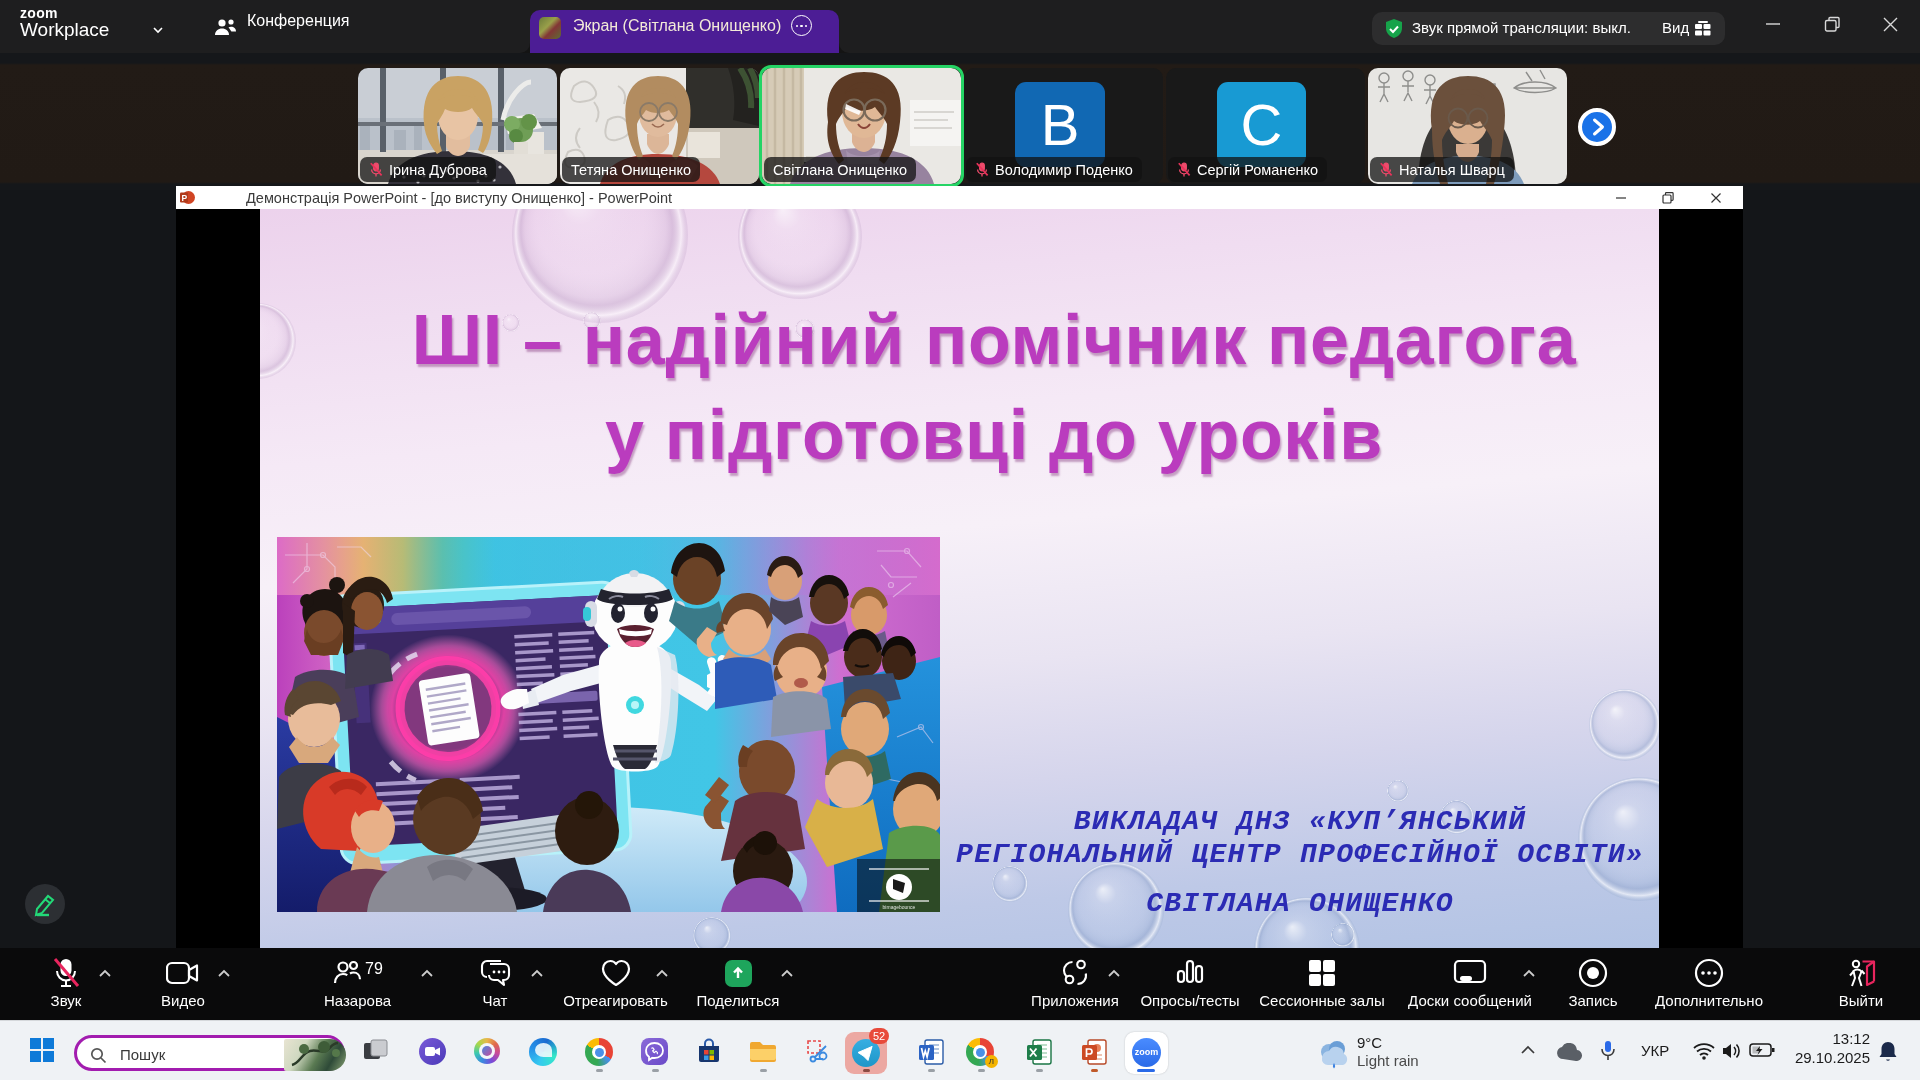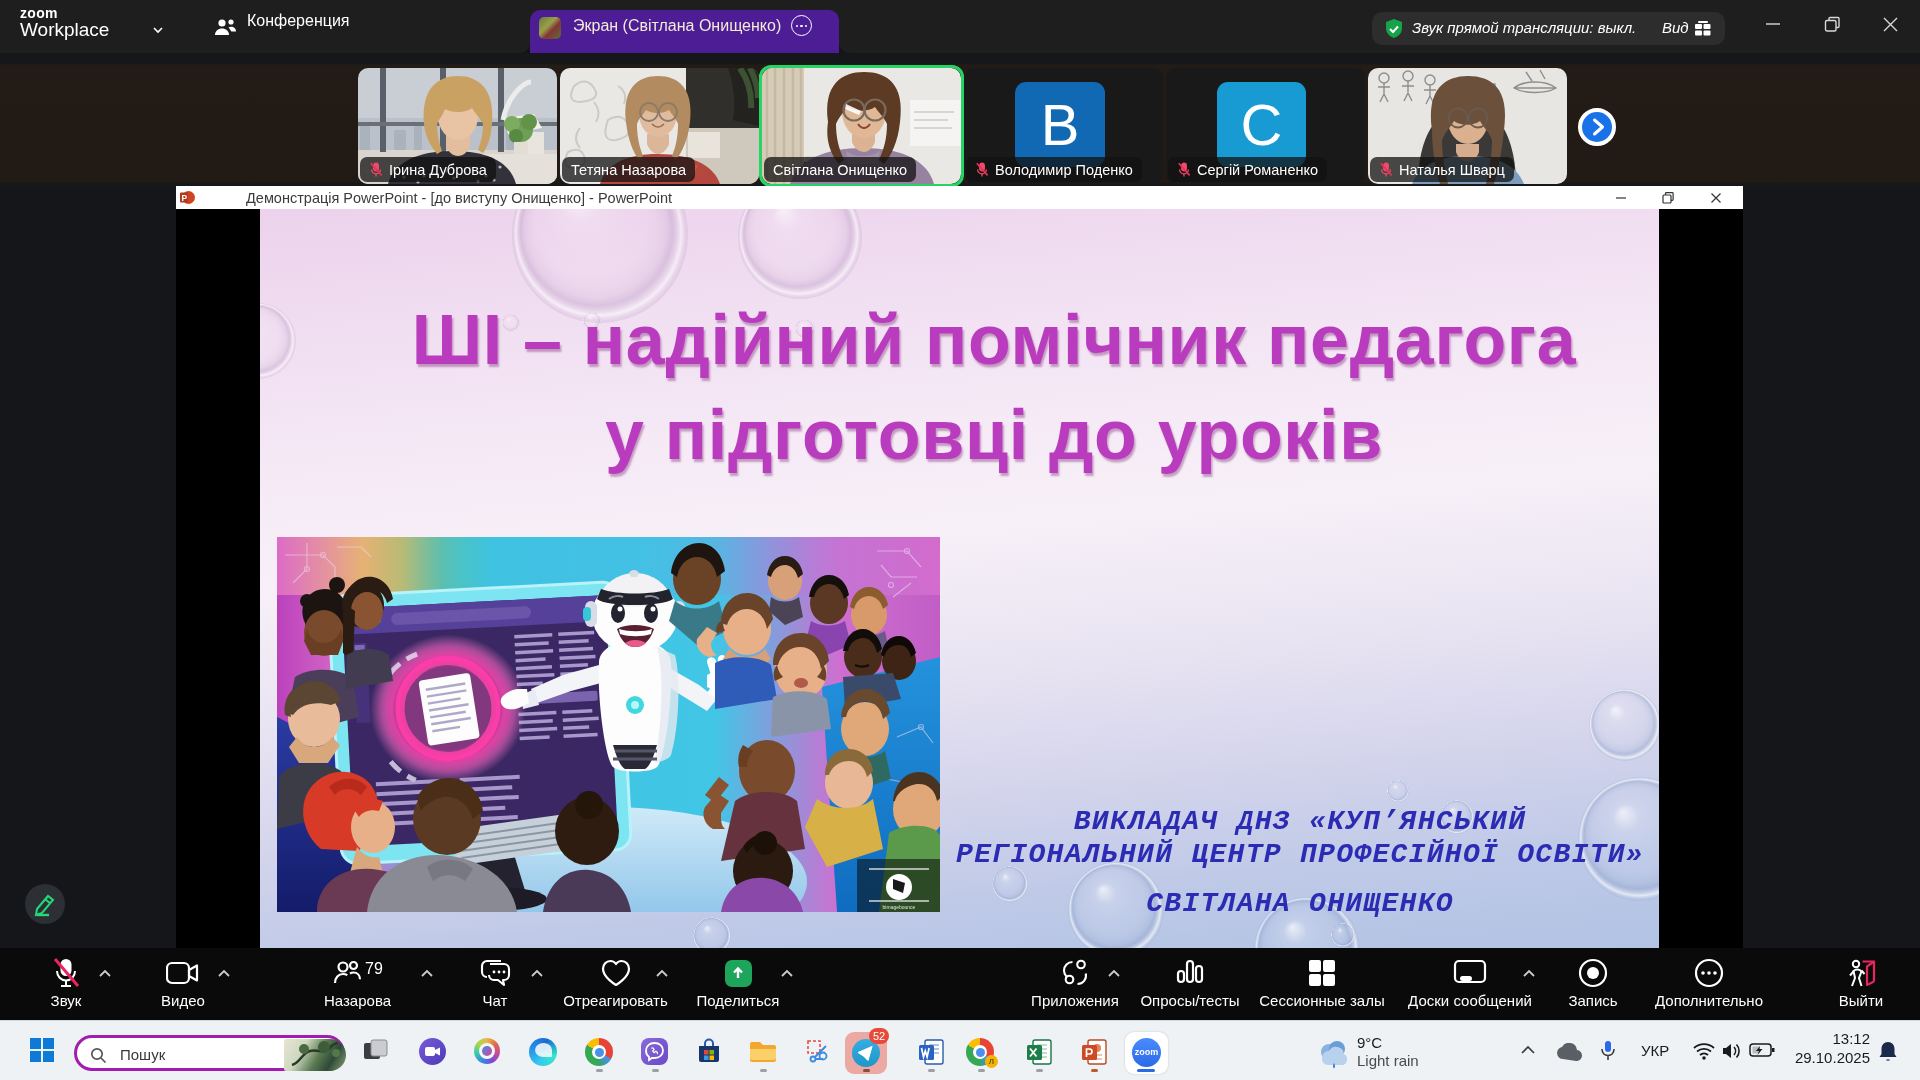--- a/index.html
+++ b/index.html
@@ -11,21 +11,21 @@
   #ztitle { position:absolute; left:20px; top:5px; color:#fff; }
   #ztitle .z1 { font-weight:bold; font-size:14px; letter-spacing:.3px; }
   #ztitle .z2 { font-size:19px; margin-top:-2px; }
   .chev { position:absolute; width:12px; height:12px; }
   #conf-tab { position:absolute; left:212px; top:12px; color:#fff; font-size:16px; }
   #screen-tab { position:absolute; left:530px; top:10px; width:309px; height:43px; background:#4c1d95; border-radius:10px 10px 0 0; }
   #screen-tab .thumb { position:absolute; left:9px; top:7px; width:22px; height:22px; border-radius:5px; background:linear-gradient(135deg,#6a7a3a 0%, #9aa04a 40%, #833636 60%, #5c6e34 100%); }
   #screen-tab .tname { position:absolute; left:43px; top:7px; color:#f3ead8; font-size:16px; white-space:nowrap; }
   #screen-tab .dots { position:absolute; left:261px; top:5px; width:21px; height:21px; border:1.5px solid #fff; border-radius:50%; }
   #screen-tab .dots span { position:absolute; top:8.5px; width:2.5px; height:2.5px; border-radius:50%; background:#fff; }
-  #infopill { position:absolute; left:1372px; top:12px; width:353px; height:33px; background:#2d2d2e; border-radius:10px; color:#fff;font-style:italic; }
+  #infopill { position:absolute; left:1372px; top:12px; width:353px; height:33px; background:#2d2d2e; border-radius:10px; color:#fff; }
   #infopill .txt { position:absolute; left:40px; top:7px; font-size:15px; }
   #infopill .vid { position:absolute; left:290px; top:7px; font-size:15px; }
   .wctl { position:absolute; color:#d8d8d8; font-size:16px; }
   
   #strip { position:absolute; left:0; top:53px; width:1920px; height:137px; background:linear-gradient(180deg,#15171a 0,#15171a 10px,#221b16 12px,#211a15 129px,#15171a 131px,#15171a 137px); }
   .tile { position:absolute; top:15px; width:199px; height:116px; background:#191919; overflow:hidden; border-radius:10px; }
   .tile svg { position:absolute; left:0; top:0; }
   .nlabel { position:absolute; left:2px; bottom:2px; height:25px; background:rgba(18,18,18,.75); border-radius:7px; color:#fff; font-size:14.5px; display:flex; align-items:center; padding:0 9px; white-space:nowrap; }
   .nlabel svg { position:static; margin-right:6px; }
   #tile3border { position:absolute; left:759px; top:12px; width:205px; height:122px; border:3px solid #25d465; border-radius:12px; pointer-events:none; }
@@ -185,21 +185,21 @@
         <ellipse cx="98" cy="46" rx="19" ry="23" fill="#e0bb9d"></ellipse>
         <path d="M66 54c-4-34 12-46 32-46s36 12 32 46c-2 18-8 30-14 38l-4-4c4-10 6-20 6-32-2-6-6-9-9-14-6 4-17 4-23 0-3 5-7 8-9 14 0 12 2 22 6 32l-4 4c-6-8-11-20-13-38z" fill="#b28c60"></path>
         <path d="M80 30c4-7 10-10 18-10s14 3 18 10c-5-3-10-5-18-5s-13 2-18 5z" fill="#b28c60"></path>
         <g stroke="#8a7a68" stroke-width="1.8" fill="none">
             <circle cx="89" cy="44" r="9"></circle>
             <circle cx="108" cy="44" r="9"></circle>
             <path d="M98 44h1.5"></path>
           </g>
         <path d="M92 56c2 2 4 3 6 3s4-1 6-3" stroke="#9a6a52" stroke-width="1.6" fill="none"></path>
       </svg>
-      <div class="nlabel">Тетяна Назарова</div>
+      <div class="nlabel">Тетяна Онищенко</div>
     </div>
 
     <div class="tile" style="left:762px">
       <svg width="199" height="116" viewBox="0 0 199 116">
         <rect width="199" height="116" fill="#eae8e4"></rect>
         <rect width="42" height="116" fill="#d6cbb7"></rect>
         <path d="M5 0v116M13 0v116M22 0v116M31 0v116M39 0v116" stroke="#c5b9a3" stroke-width="2.5"></path>
         <rect x="148" y="32" width="51" height="46" fill="#f5f4f2"></rect>
         <path d="M152 44h40M152 52h34M152 60h38" stroke="#d8d6d2" stroke-width="2"></path>
         <rect x="42" y="94" width="64" height="22" fill="#4a4640"></rect>

